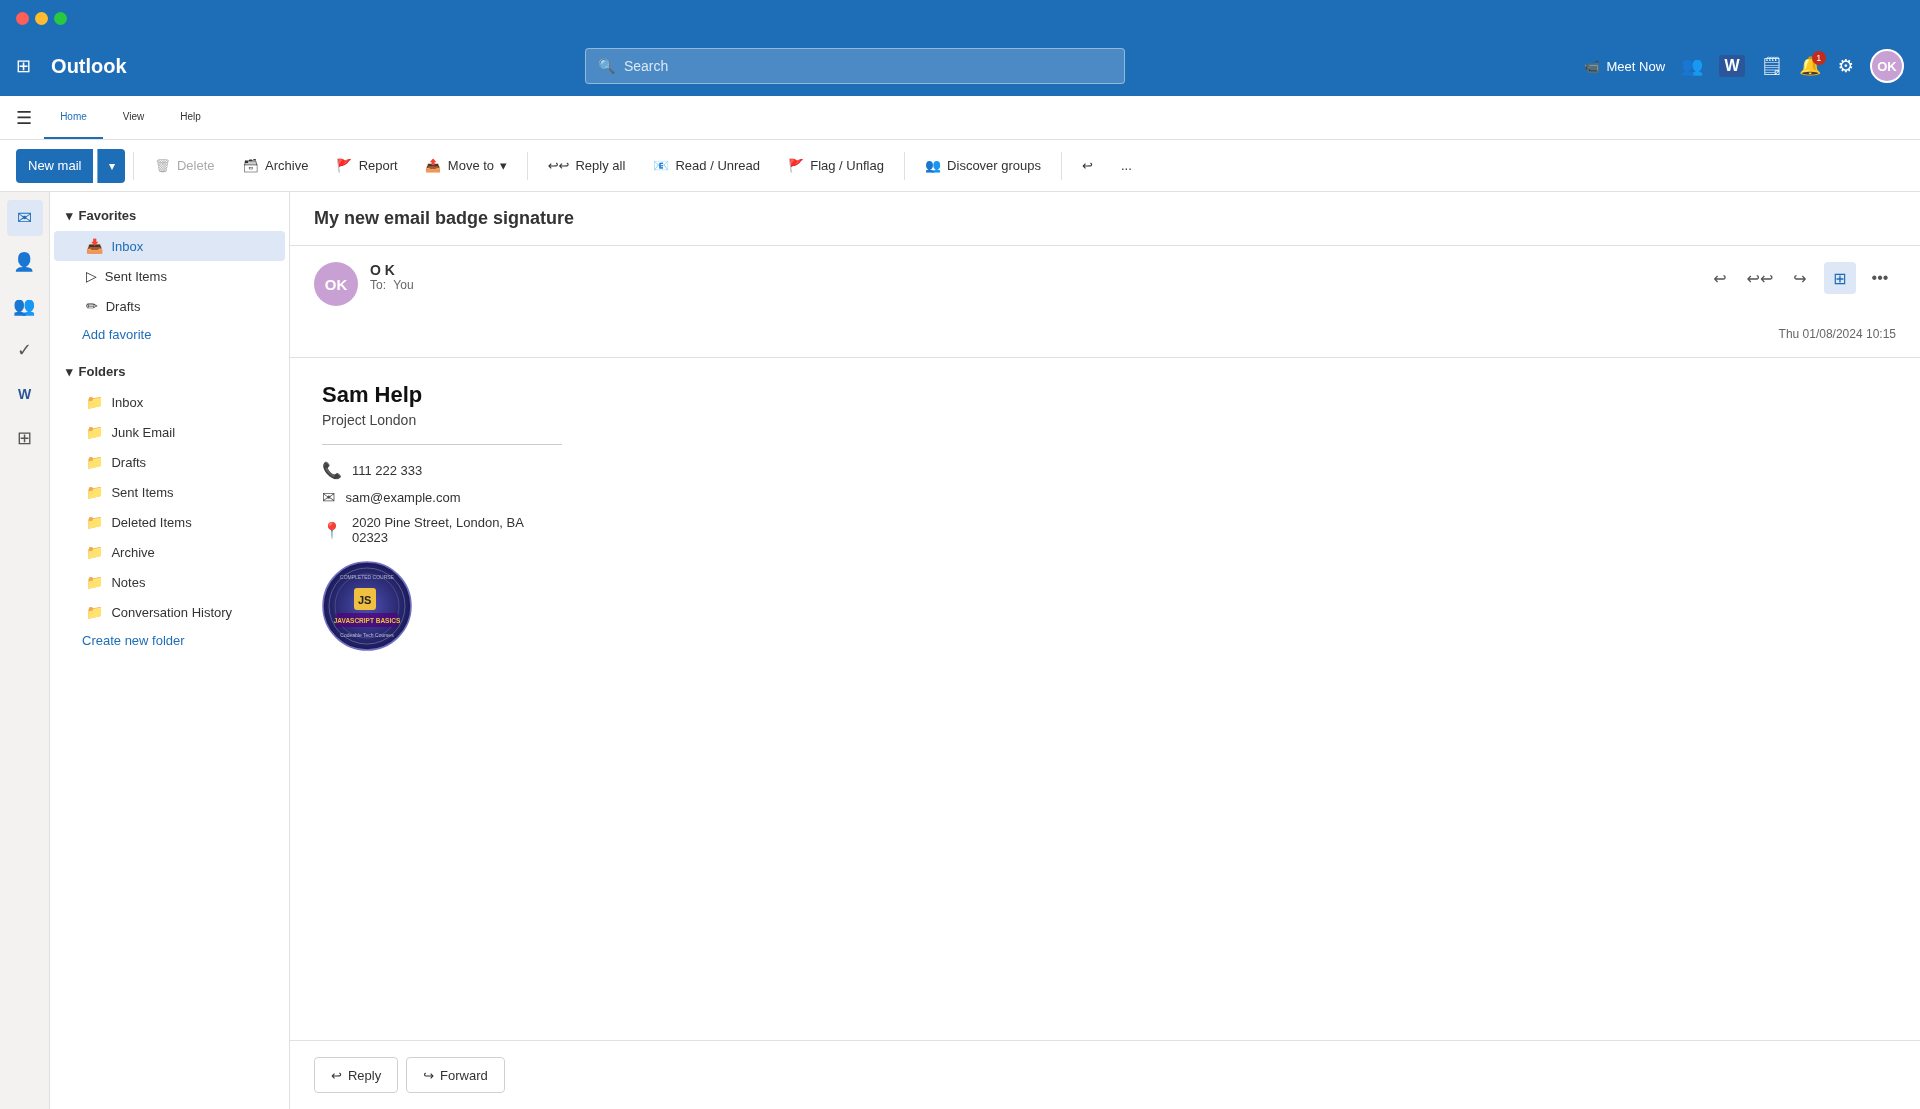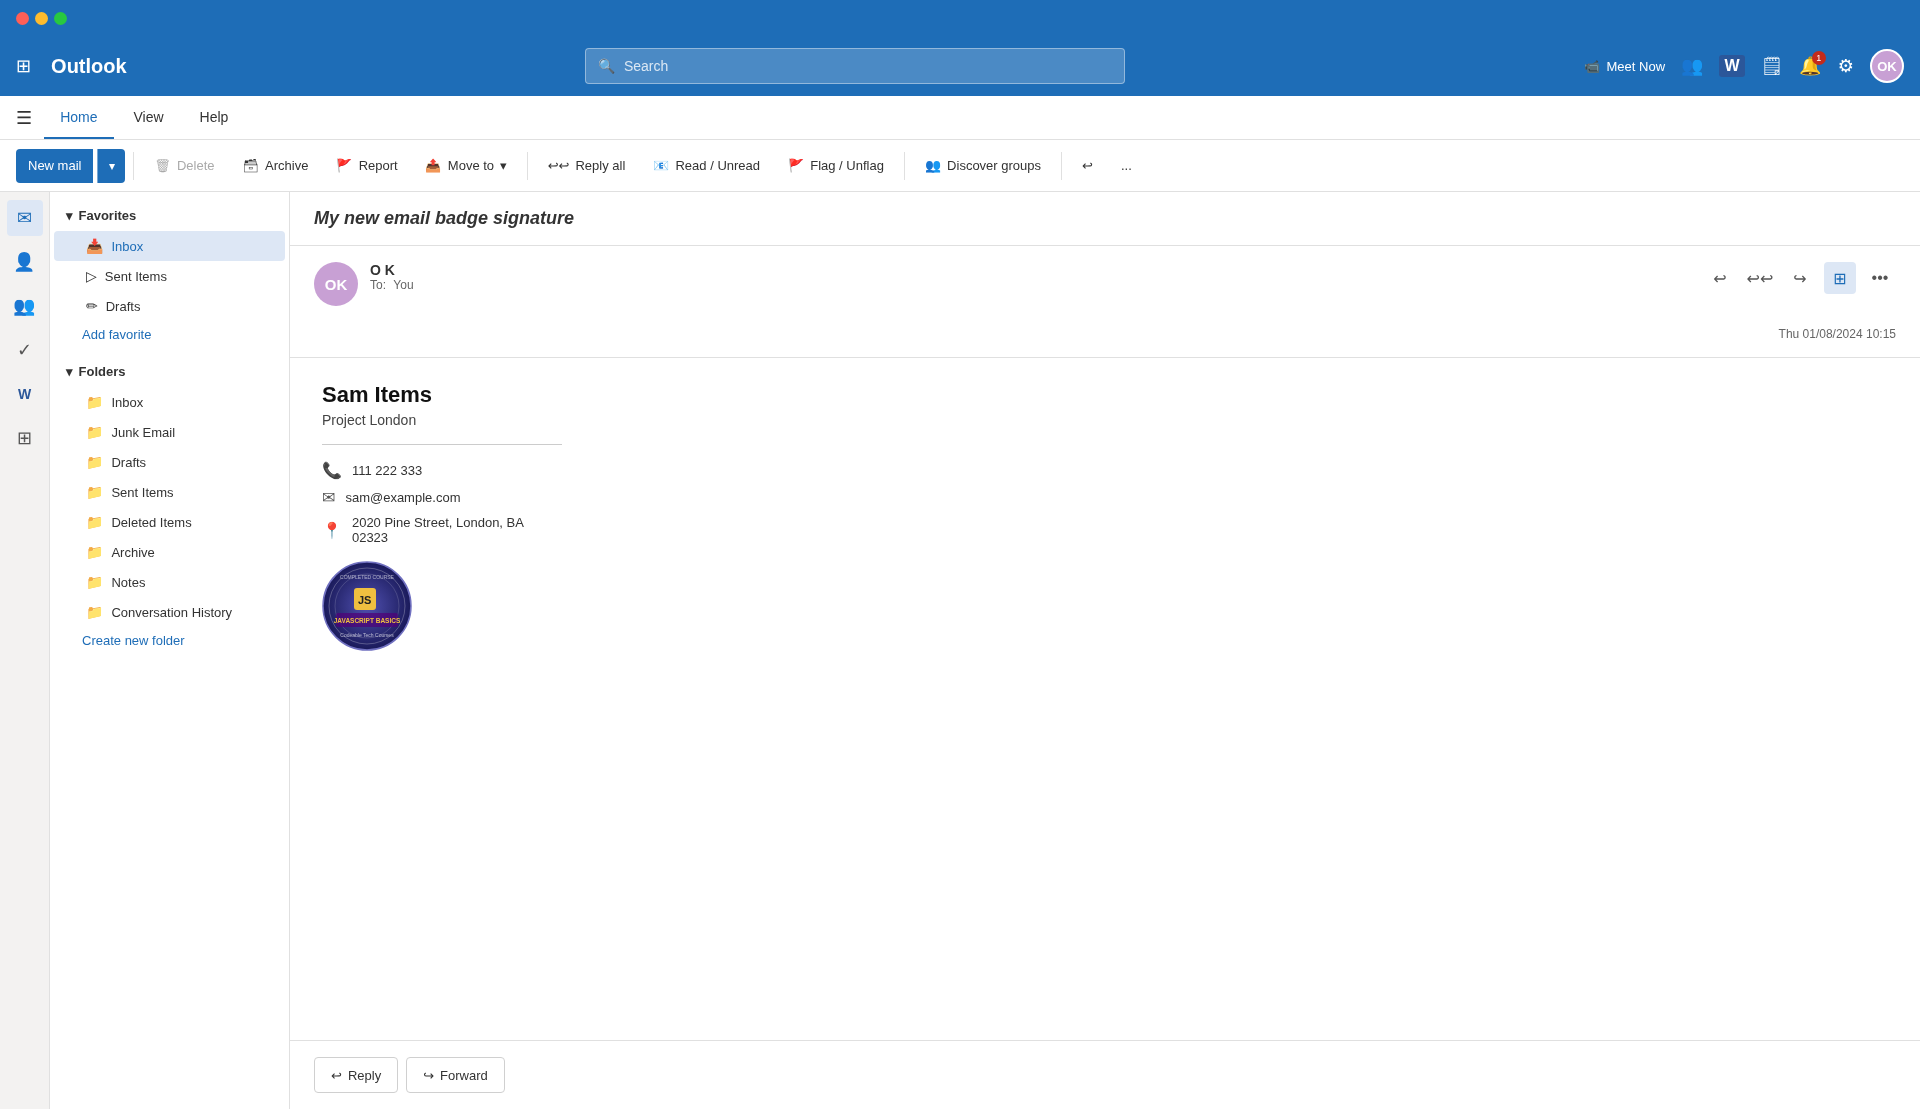--- a/index.html
+++ b/index.html
@@ -72,21 +72,21 @@
       padding: 0 16px;
       border-bottom: 1px solid #e0e0e0;
       gap: 4px;
     }
     .navbar-hamburger { font-size: 18px; cursor: pointer; color: #333; margin-right: 8px; }
     .nav-tab {
       height: 42px;
       padding: 0 16px;
       display: flex;
       align-items: center;
-      font-size: 14px;
+      font-size: 10px;
       cursor: pointer;
       color: #333;
       position: relative;
       border-bottom: 2px solid transparent;
     }
     .nav-tab.active {
       color: #1e6db7;
       border-bottom: 2px solid #1e6db7;
       font-weight: 500;
     }
@@ -209,21 +209,20 @@
       flex-direction: column;
     }
 
     
     .email-subject-bar {
       padding: 16px 24px;
       border-bottom: 1px solid #e0e0e0;
       font-size: 18px;
       font-weight: 600;
       color: #333;
-      font-style: italic;
     }
 
     
     .email-header {
       padding: 16px 24px;
       display: flex;
       align-items: flex-start;
       gap: 12px;
       border-bottom: 1px solid #e0e0e0;
     }
@@ -482,21 +481,21 @@
           <button class="email-action-icon" title="Reply all">↩↩</button>
           <button class="email-action-icon" title="Forward">↪</button>
           <button class="email-action-icon grid-view" title="Grid view">⊞</button>
           <button class="email-action-icon" title="More options">•••</button>
         </div>
         <div class="email-date">Thu 01/08/2024 10:15</div>
       </div>
     </div>
 
     <div class="email-body">
-      <div class="signature-name">Sam Items</div>
+      <div class="signature-name">Sam Help</div>
       <div class="signature-title">Project London</div>
       <div class="signature-divider"></div>
 
       <div class="signature-contact">
         <span class="contact-icon">📞</span>
         <span>111 222 333</span>
       </div>
       <div class="signature-contact">
         <span class="contact-icon">✉</span>
         <span>sam@example.com</span>

